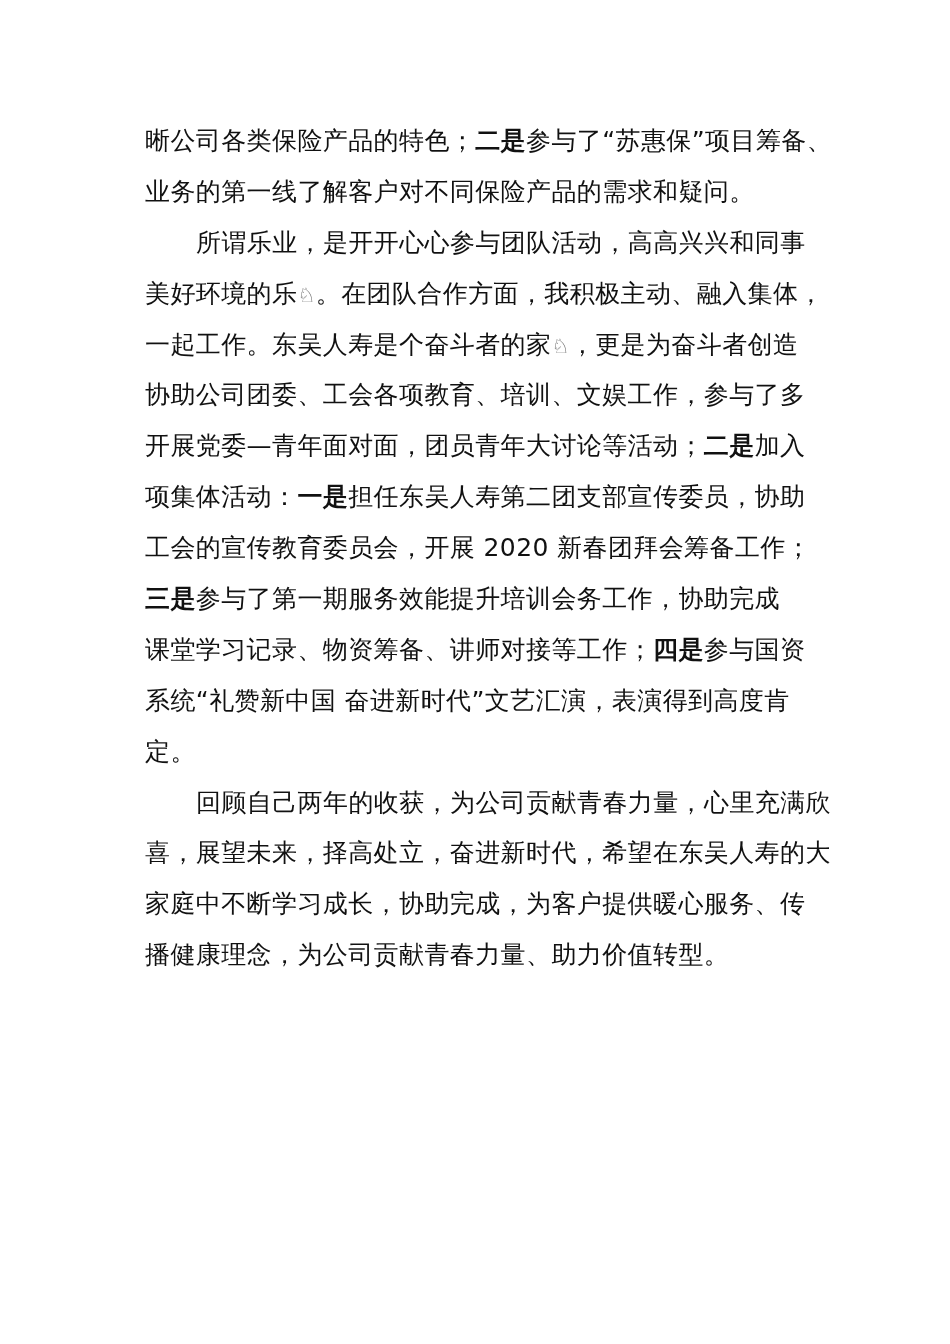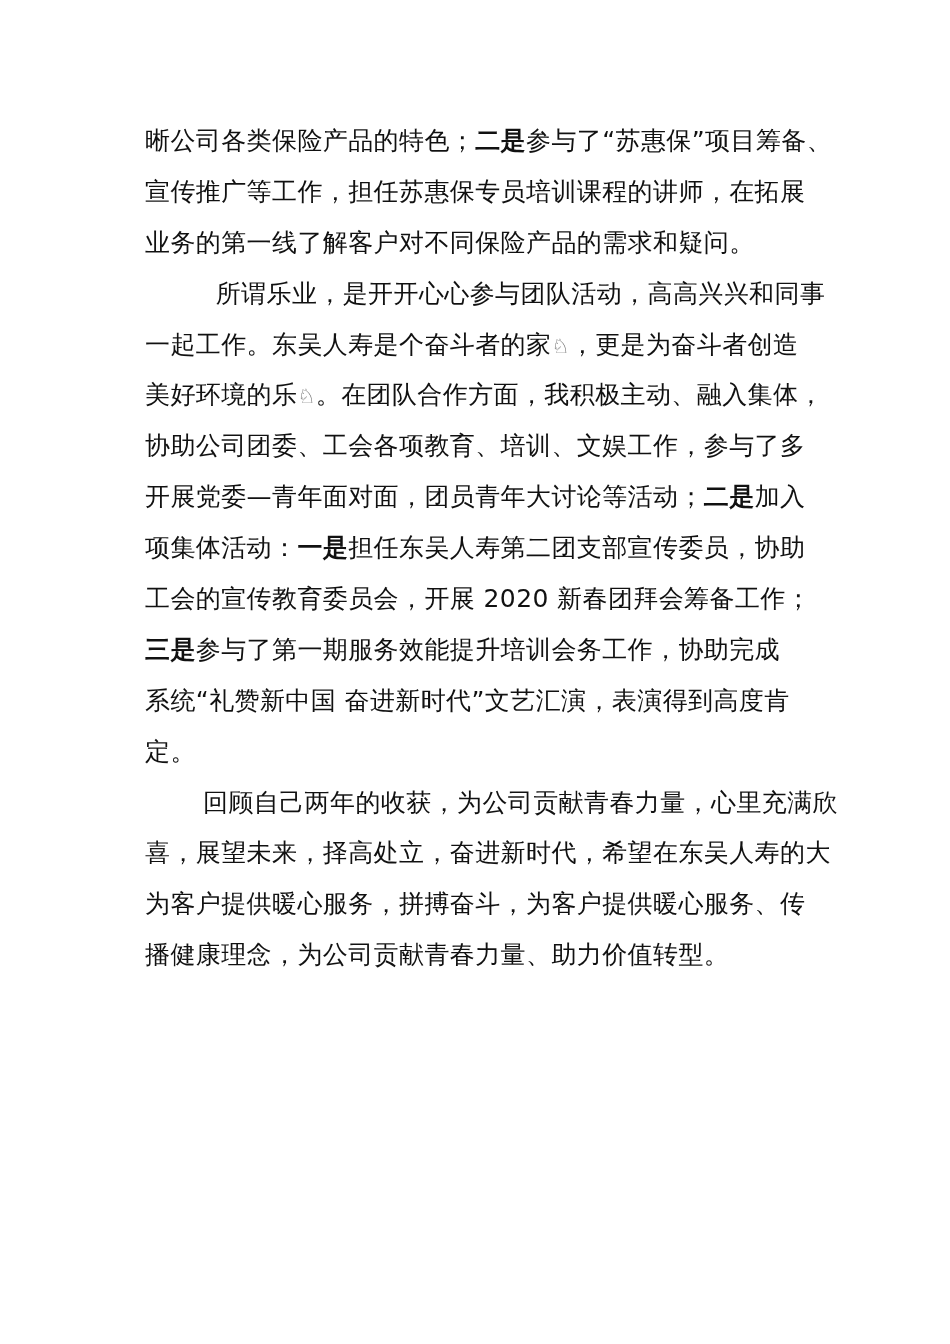--- a/index.html
+++ b/index.html
@@ -7,78 +7,78 @@
   .page {
     position: absolute; left: 0; top: 0; width: 866px; height: 1344px; background: #fff;
   }
   .text {
     position: absolute; left: 145px; top: 116px; width: 700px;
     font-family: "DejaVu Sans", "Liberation Sans", sans-serif;
     font-size: 25px; line-height: 50.9px; color: #111;
     letter-spacing: 0.4px;
   }
   .line { white-space: nowrap; height: 50.9px; }
-  .indent { padding-left: 51px; text-align: center; }
+  .indent { padding-left: 51px; }
   b { font-weight: bold; }
   .glyph { color: #666; font-size: 20px; }
 </style>
 </head>
 <body>
 
 <div class="page">
   <div class="text">
 
     <div class="line">
       <span>晰公司各类保险产品的特色；</span><b>二是</b><span>参与了“苏惠保”项目筹备、</span>
     </div>
     <div class="line">
-      <span>宣传推广等工作，担任苏惠保专员培训课程的讲师，在拓展</span>
-    </div>
-    <div class="line">
       <span>业务的第一线了解客户对不同保险产品的需求和疑问。</span>
     </div>
 
     <div class="line indent">
       <span>所谓乐业，是开开心心参与团队活动，高高兴兴和同事</span>
     </div>
     <div class="line">
-      <span>一起工作。东吴人寿是个奋斗者的家</span><span class="glyph">♘</span><span>，更是为奋斗者创造</span>
+      <span>美好环境的乐</span><span class="glyph">♘</span><span>。在团队合作方面，我积极主动、融入集体，</span>
     </div>
     <div class="line">
-      <span>美好环境的乐</span><span class="glyph">♘</span><span>。在团队合作方面，我积极主动、融入集体，</span>
+      <span>一起工作。东吴人寿是个奋斗者的家</span><span class="glyph">♘</span><span>，更是为奋斗者创造</span>
     </div>
     <div class="line">
       <span>协助公司团委、工会各项教育、培训、文娱工作，参与了多</span>
     </div>
     <div class="line">
       <span>开展党委—青年面对面，团员青年大讨论等活动；</span><b>二是</b><span>加入</span>
     </div>
     <div class="line">
       <span>项集体活动：</span><b>一是</b><span>担任东吴人寿第二团支部宣传委员，协助</span>
     </div>
     <div class="line">
       <span>工会的宣传教育委员会，开展 2020 新春团拜会筹备工作；</span>
     </div>
     <div class="line">
       <span> </span><b>三是</b><span>参与了第一期服务效能提升培训会务工作，协助完成</span>
     </div>
     <div class="line">
+      <span>课堂学习记录、物资筹备、讲师对接等工作；</span><b>四是</b><span>参与国资</span>
+    </div>
+    <div class="line">
       <span>系统“礼赞新中国 奋进新时代”文艺汇演，表演得到高度肯</span>
     </div>
     <div class="line">
       <span>定。</span>
     </div>
 
     <div class="line indent">
       <span>回顾自己两年的收获，为公司贡献青春力量，心里充满欣</span>
     </div>
     <div class="line">
       <span>喜，展望未来，择高处立，奋进新时代，希望在东吴人寿的大</span>
     </div>
     <div class="line">
-      <span>为客户提供暖心服务，拼搏奋斗，为客户提供暖心服务、传</span>
+      <span>家庭中不断学习成长，协助完成，为客户提供暖心服务、传</span>
     </div>
     <div class="line">
       <span>播健康理念，为公司贡献青春力量、助力价值转型。</span>
     </div>
 
   </div>
 </div>
 
 </body></html>

